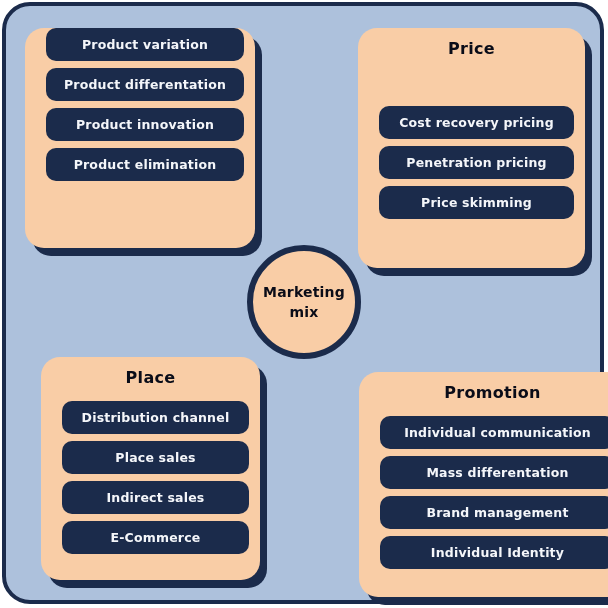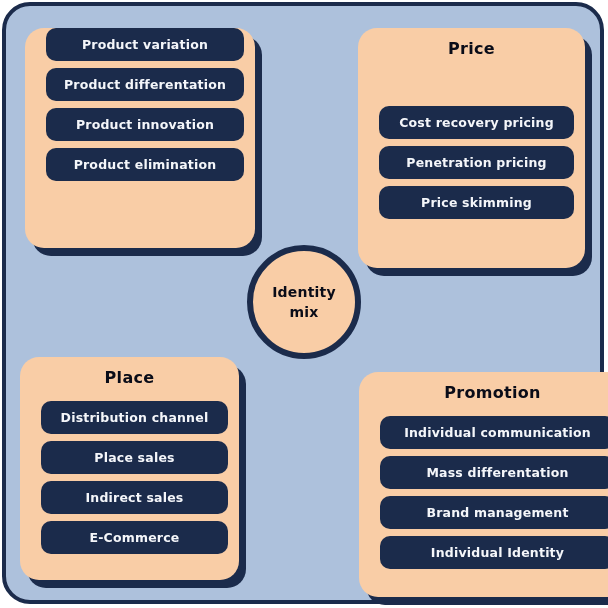--- a/index.html
+++ b/index.html
@@ -24,21 +24,21 @@
     background: #f9cda6;
     border-radius: 19px;
     box-shadow: 7px 8px 0 0 #1b2b4b;
     display: flex;
     flex-direction: column;
     padding: 0 11px;
     box-sizing: border-box;
   }
   .card-product   { left: 25px;  top: 28px;  width: 230px; height: 220px; }
   .card-price     { left: 358px; top: 28px;  width: 227px; height: 240px; }
-  .card-place     { left: 20px;  top: 357px; width: 219px; height: 223px; }
+  .card-place     { left: 41px;  top: 357px; width: 219px; height: 223px; }
   .card-promotion { left: 359px; top: 372px; width: 267px; height: 225px; }
   .card-title {
     margin: 0;
     height: 44px;
     line-height: 42px;
     text-align: center;
     font-size: 16px;
     font-weight: bold;
     color: #0a0c18;
     letter-spacing: 0.3px;
@@ -129,17 +129,17 @@
     <h2 class="card-title">Promotion</h2>
     <div class="pills">
         <div class="pill">Individual communication</div>
         <div class="pill">Mass differentation</div>
         <div class="pill">Brand management</div>
         <div class="pill">Individual Identity</div>
       </div>
   </section>
 
   <div class="center-circle">
-    <div class="center-label">Identity
+    <div class="center-label">Marketing
 mix</div>
   </div>
 
 </div>
 
 </body></html>

